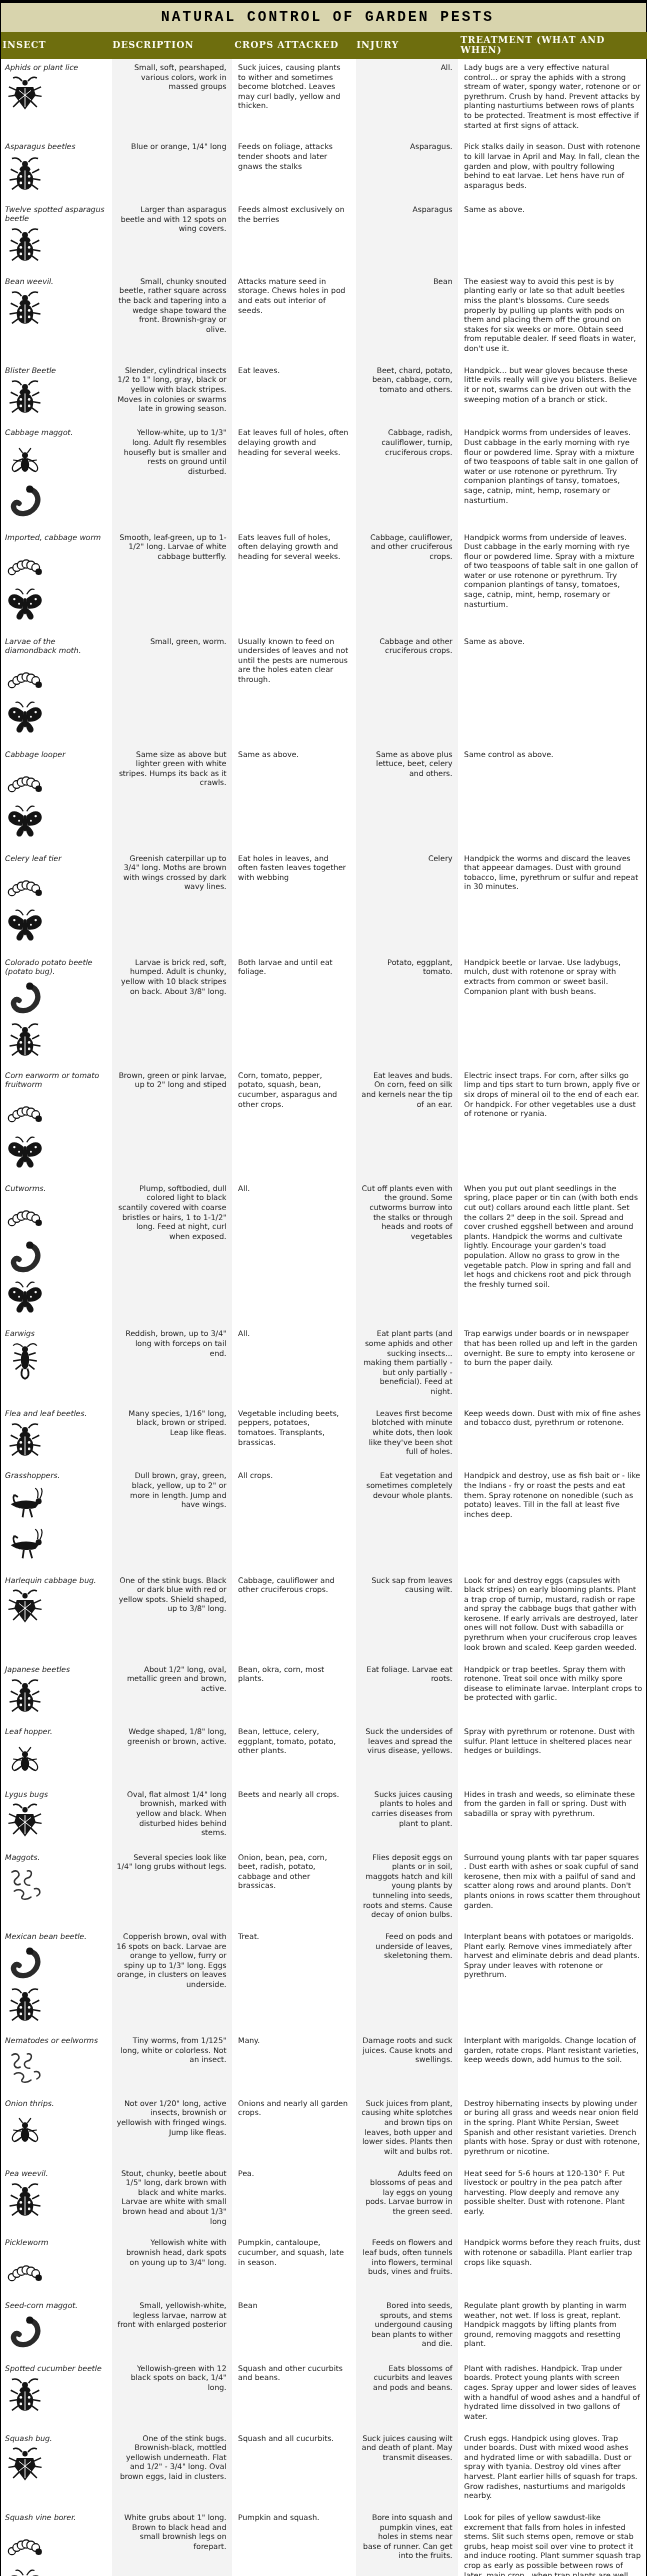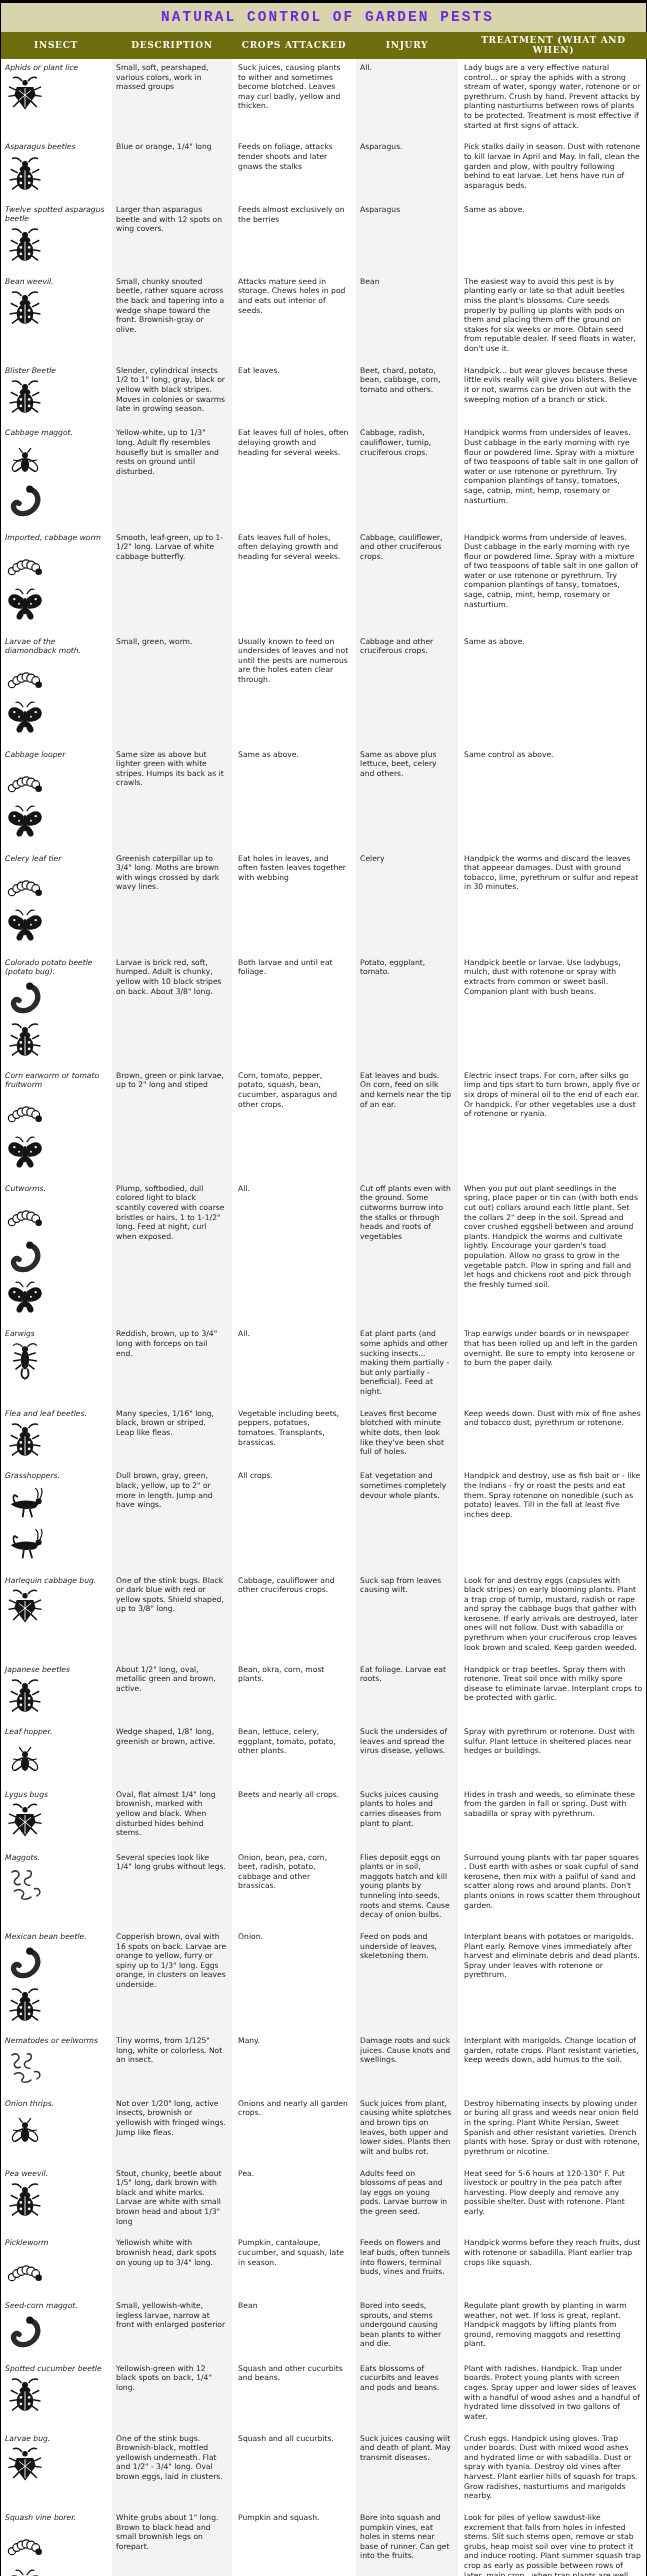--- a/index.html
+++ b/index.html
@@ -1,23 +1,23 @@
 <!DOCTYPE html>
 <html style="font-size:11px"><head>
 <meta charset="utf-8">
 <style>
   html,body{margin:0;padding:0;background:#ffffff;}
   body{width:647px;font-family:"DejaVu Sans","Liberation Sans",sans-serif;color:#1d1d1d;}
   .sheet{width:647px;box-sizing:border-box;border-left:1.4px solid #000;border-right:1.4px solid #000;border-top:3.4px solid #000;border-bottom:3.4px solid #000;}
   .titlebar{background:#d8d4ad;text-align:center;padding:6.2px 0 6.9px;}
-  .titlebar h1{margin:0;font-family:"Liberation Mono","DejaVu Sans Mono",monospace;font-weight:bold;font-size:14.4px;letter-spacing:2.1px;color:#6d28d9;padding-left:8px;}
+  .titlebar h1{margin:0;font-family:"Liberation Mono","DejaVu Sans Mono",monospace;font-weight:bold;font-size:14.4px;letter-spacing:2.1px;color:#000000;padding-left:8px;}
   table{width:100%;border-collapse:collapse;table-layout:fixed;}
-  thead th{background:#6e6e0e;color:#fbfbf2;font-family:"DejaVu Serif","Liberation Serif",serif;font-weight:bold;font-size:9px;letter-spacing:0.7px;padding:3.4px 1.4px;text-align:center;}
+  thead th{background:#6e6e0e;color:#fbfbf2;font-family:"DejaVu Serif","Liberation Serif",serif;font-weight:bold;font-size:9px;letter-spacing:0.7px;padding:3.4px 1.4px;text-align:left;}
   tbody td{vertical-align:top;padding:4.1px 5.5px 8.2px 4.1px;font-size:7.6px;line-height:9.6px;}
-  td.shade{background:#f3f3f3;border-left:2.1px solid #fff;border-right:2.1px solid #fff;}
+  td.shade{background:#f3f3f3;border-left:2.1px solid #fff;border-right:2.1px solid #fff;text-align:right;}
   .pest-name{font-size:7.6px;line-height:9px;margin:0 0 3.4px 0;font-style:italic;}
   .pest-art{display:flex;flex-direction:column;gap:3.4px;padding-left:1.4px;}
   .pest-icon{width:38px;height:38px;display:block;}
   tbody tr{min-height:48px;}
 </style>
 </head>
 <body>
 
 <svg width="0" height="0" style="position:absolute" aria-hidden="true">
   <defs>
@@ -620,21 +620,21 @@
               </svg>
               <svg class="pest-icon" viewBox="0 0 64 64">
                 <use href="#sym-beetle" xlink:href="#sym-beetle"></use>
               </svg>
             </div>
     </td>
     <td class="shade">
             <div>Copperish brown, oval with 16 spots on back. Larvae are orange to yellow, furry or spiny up to 1/3" long. Eggs orange, in clusters on leaves underside.</div>
           </td>
     <td>
-            <div>Onion.</div>
+            <div>Treat.</div>
           </td>
     <td class="shade">
             <div>Feed on pods and underside of leaves, skeletoning them.</div>
           </td>
     <td>
             <div>Interplant beans with potatoes or marigolds. Plant early. Remove vines immediately after harvest and eliminate debris and dead plants. Spray under leaves with rotenone or pyrethrum.</div>
           </td>
   </tr>
         <tr>
     <td class="c-insect">
@@ -763,21 +763,21 @@
           </td>
     <td class="shade">
             <div>Eats blossoms of cucurbits and leaves and pods and beans.</div>
           </td>
     <td>
             <div>Plant with radishes. Handpick. Trap under boards. Protect young plants with screen cages. Spray upper and lower sides of leaves with a handful of wood ashes and a handful of hydrated lime dissolved in two gallons of water.</div>
           </td>
   </tr>
         <tr>
     <td class="c-insect">
-      <div class="pest-name">Larvae bug.</div>
+      <div class="pest-name">Squash bug.</div>
       <div class="pest-art">
               <svg class="pest-icon" viewBox="0 0 64 64">
                 <use href="#sym-bug" xlink:href="#sym-bug"></use>
               </svg>
             </div>
     </td>
     <td class="shade">
             <div>One of the stink bugs. Brownish-black, mottled yellowish underneath. Flat and 1/2" - 3/4" long. Oval brown eggs, laid in clusters.</div>
           </td>
     <td>

